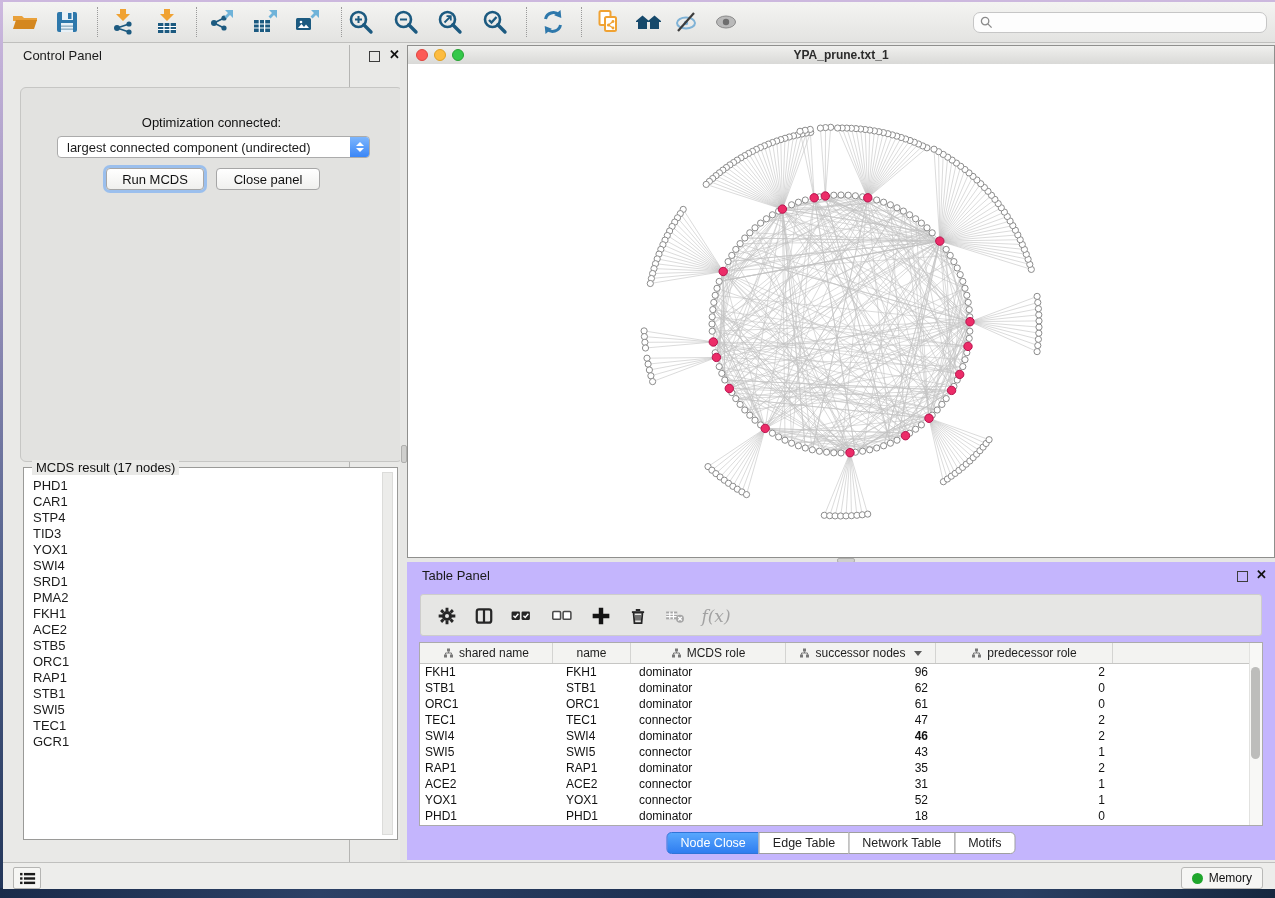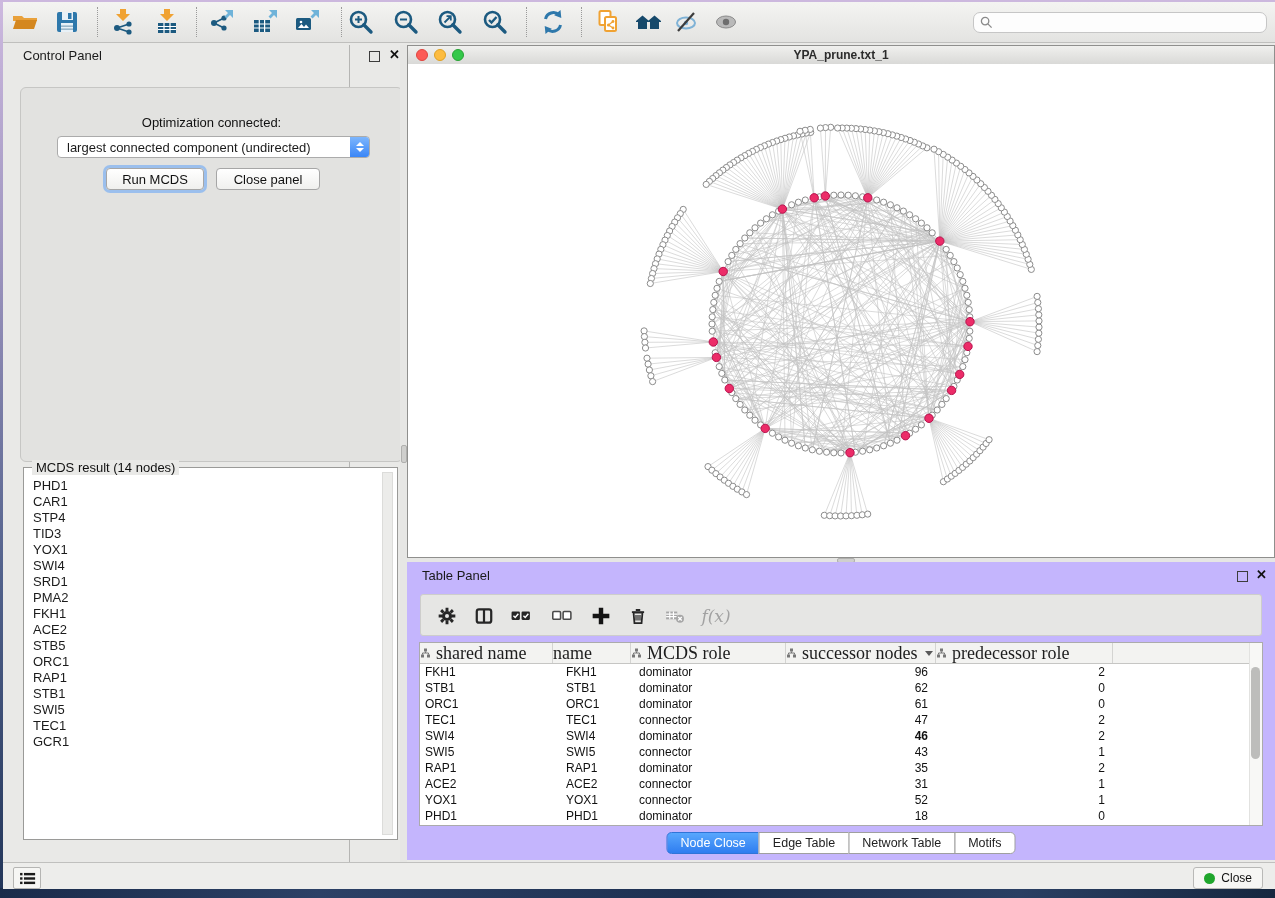--- a/index.html
+++ b/index.html
@@ -77,22 +77,22 @@
   #table-panel .float-ico{left:830px;top:9px;} #table-panel .close-ico{left:849px;top:5px;}
   .tp-toolbar{position:absolute;left:13px;top:32px;width:842px;height:42px;background:#e6e6e4;
       border:1px solid #cdcdcb;border-radius:3px;box-sizing:border-box;}
   .tp-tool{position:absolute;top:10px;width:22px;height:22px;padding:0;border:none;background:transparent;cursor:pointer;}
   .tp-tool svg{width:20px;height:20px;display:block;margin:auto;}
   .tp-tool.disabled{cursor:default;}
   .fx-label{font:italic 17px "DejaVu Serif","Liberation Serif",serif;color:#a2a2a2;}
   .ttable{position:absolute;left:12px;top:80px;width:844px;height:184px;background:#fff;
       border:1px solid #ababab;box-sizing:border-box;overflow:hidden;}
   .thead{display:flex;height:20px;background:#f3f3f1;border-bottom:1px solid #c6c6c4;}
-  .hcell{display:flex;align-items:center;gap:5px;font-size:18px;color:#1d1d1d;
-      border-right:1px solid #d4d4d2;box-sizing:border-box;height:20px;cursor:pointer;font-family:Liberation Serif, serif;}
+  .hcell{display:flex;align-items:center;justify-content:center;gap:5px;font-size:12px;color:#1d1d1d;
+      border-right:1px solid #d4d4d2;box-sizing:border-box;height:20px;cursor:pointer;}
   .hcell svg{flex:0 0 auto;}
   .sortchev{width:0;height:0;border-left:4px solid transparent;border-right:4px solid transparent;
       border-top:5px solid #5a5a5a;margin-left:3px;}
   .trow{display:flex;height:16px;}
   .tcell{font-size:12px;line-height:16px;box-sizing:border-box;white-space:nowrap;overflow:hidden;color:#111;}
   .tcell.c0{padding-left:5px;} .tcell.c1{padding-left:13px;} .tcell.c2{padding-left:8px;}
   .tcell.c3,.tcell.c4{text-align:right;padding-right:8px;}
   .tscroll{position:absolute;top:0;right:0;width:12px;height:100%;background:#f8f8f6;border-left:1px solid #e2e2e0;}
   .tscroll i{position:absolute;left:1px;top:24px;width:9px;height:92px;background:#bdbdbb;border-radius:5px;}
   #tp-tabs{left:50%;transform:translateX(-50%);top:270px;}
@@ -260,21 +260,21 @@
         <span class="dd-step">
             <i class="up"></i>
             <i class="dn"></i>
           </span>
       </div>
       <button class="btn run">Run MCDS</button>
       <button class="btn closep">Close panel</button>
     </div>
 
     <div class="fieldset">
-      <span class="legend">MCDS result (14 nodes)</span>
+      <span class="legend">MCDS result (17 nodes)</span>
       <div class="result-list" id="mcds-list">
           <div>PHD1</div>
           <div>CAR1</div>
           <div>STP4</div>
           <div>TID3</div>
           <div>YOX1</div>
           <div>SWI4</div>
           <div>SRD1</div>
           <div>PMA2</div>
           <div>FKH1</div>
@@ -769,16 +769,16 @@
             <rect x="5.2" y="1" width="12" height="2.6"></rect>
             <rect x="1" y="5.7" width="2.6" height="2.6"></rect>
             <rect x="5.2" y="5.7" width="12" height="2.6"></rect>
             <rect x="1" y="10.4" width="2.6" height="2.6"></rect>
             <rect x="5.2" y="10.4" width="12" height="2.6"></rect>
           </g>
         </svg>
       </button>
     <button class="mem-btn">
         <span class="dot"></span>
-        <span>Close</span>
+        <span>Memory</span>
       </button>
   </div>
 </div>
 
 </body></html>

